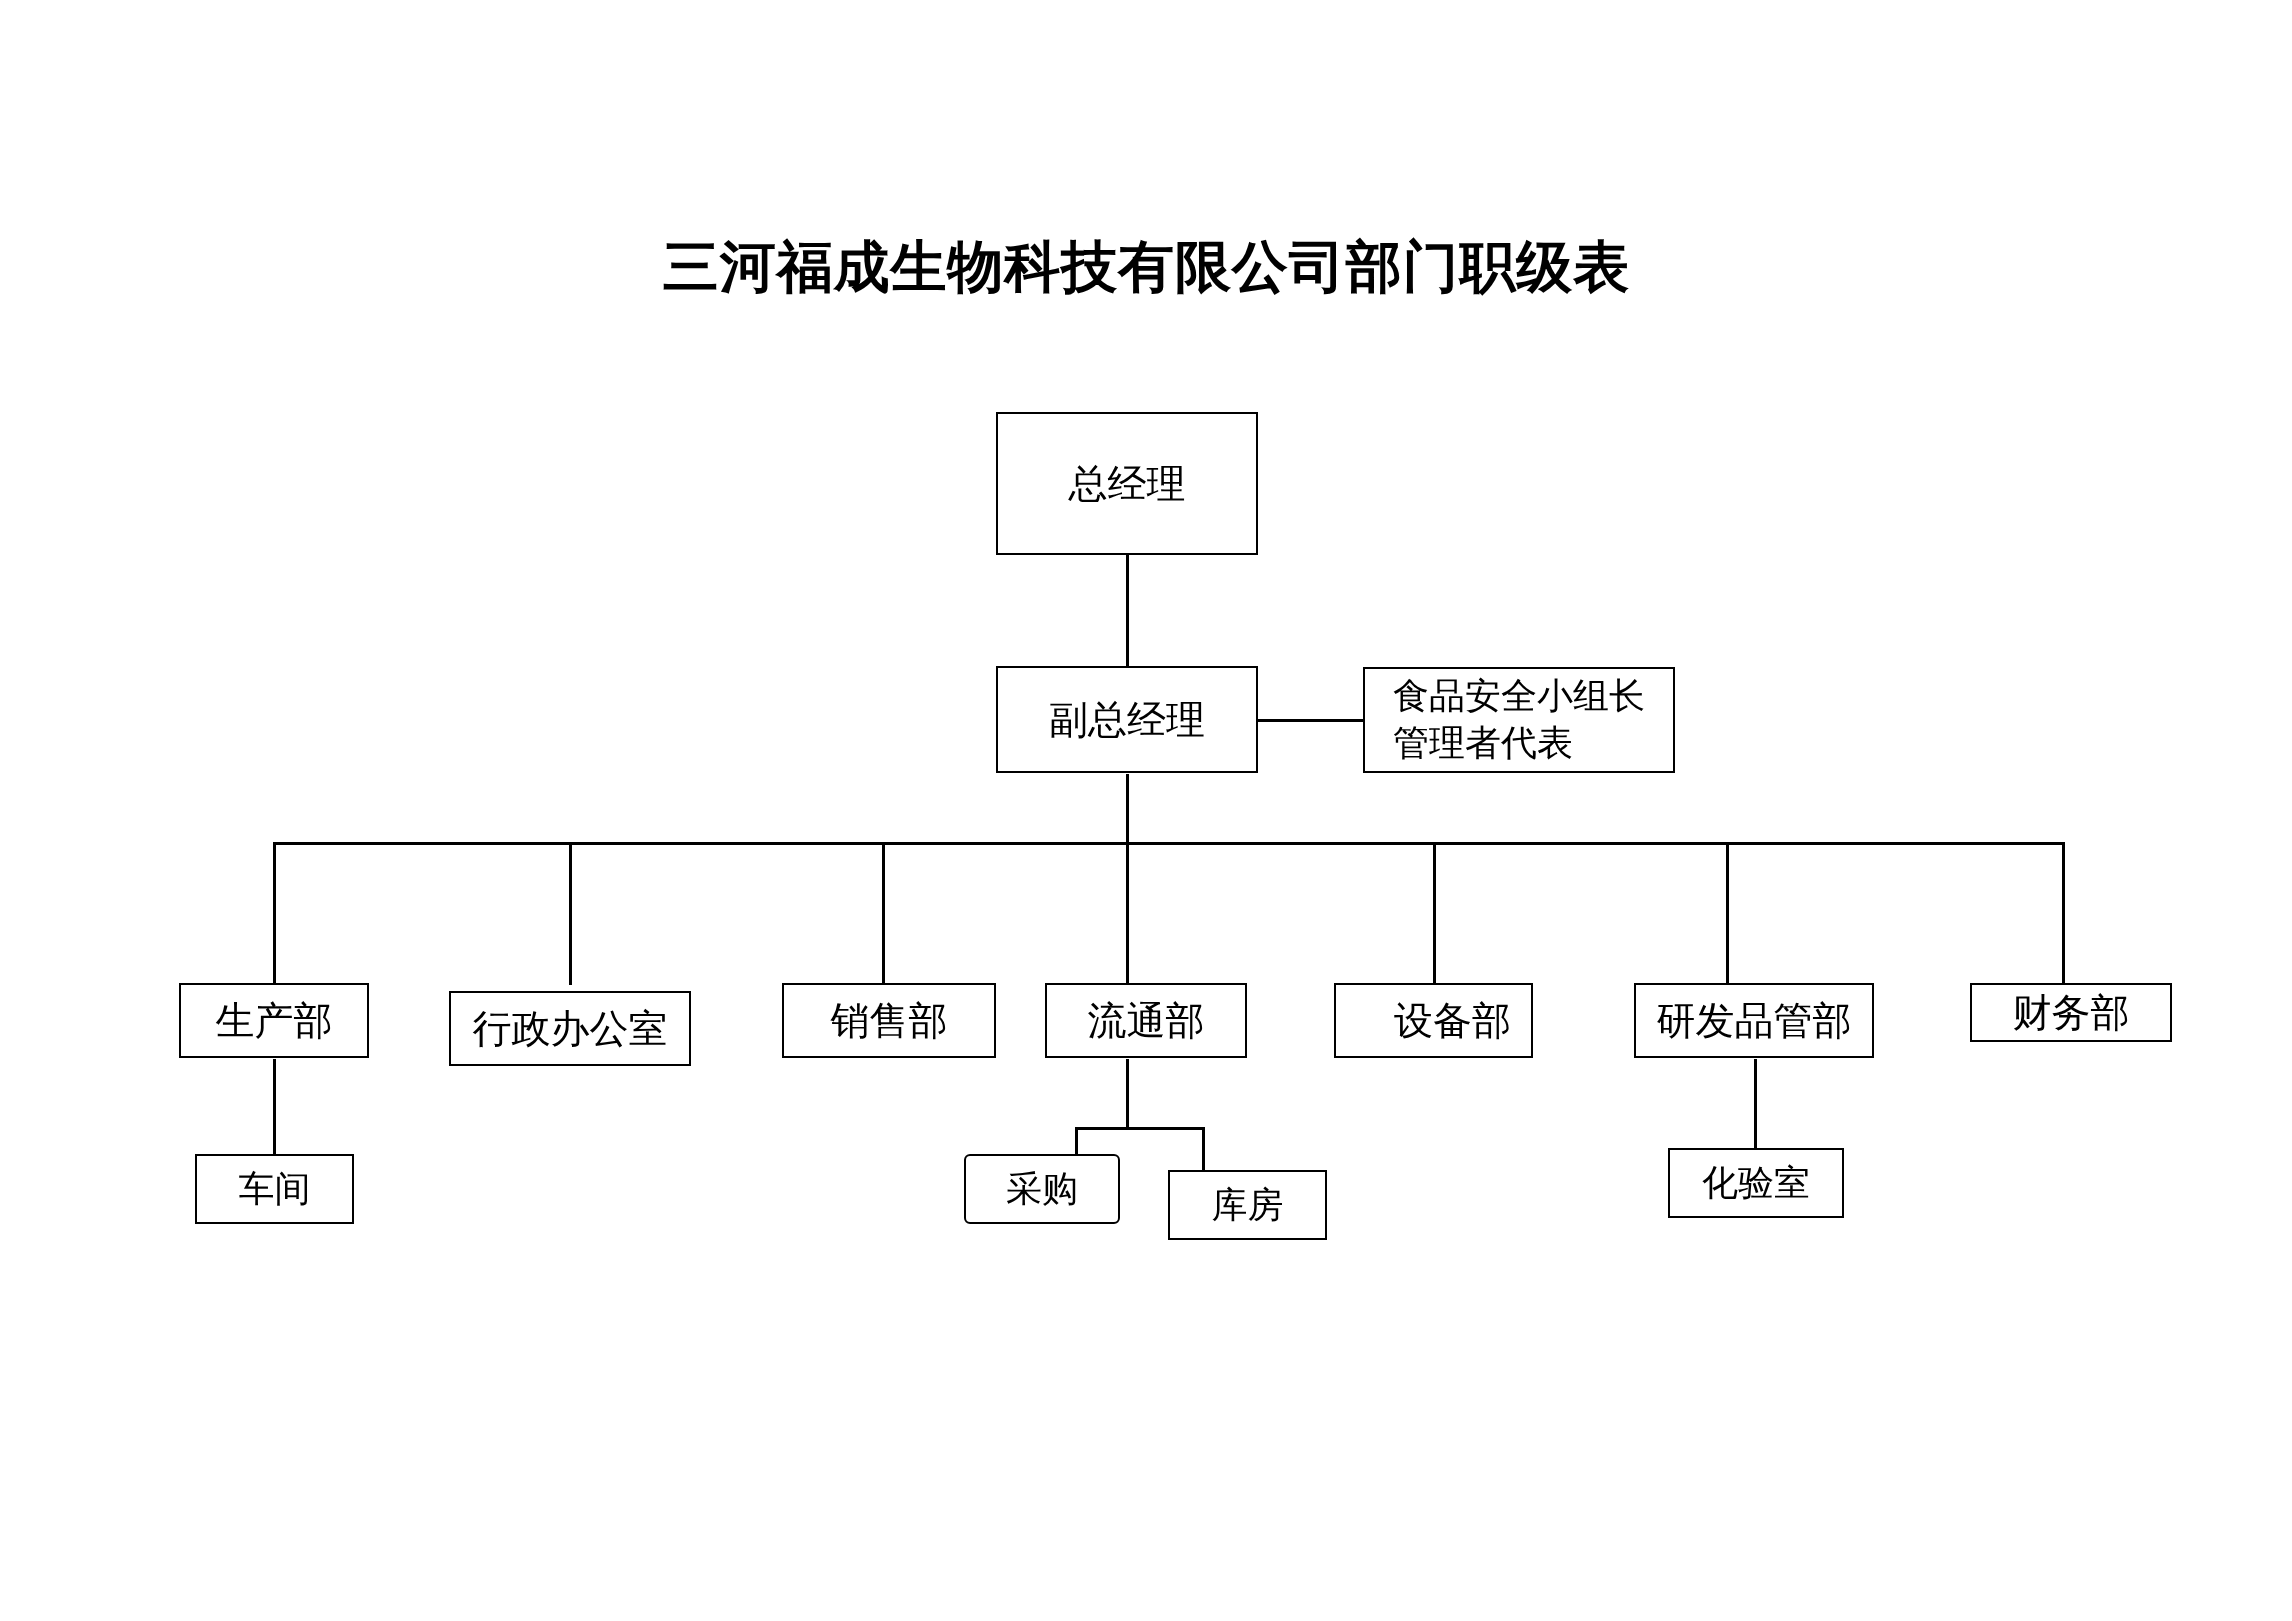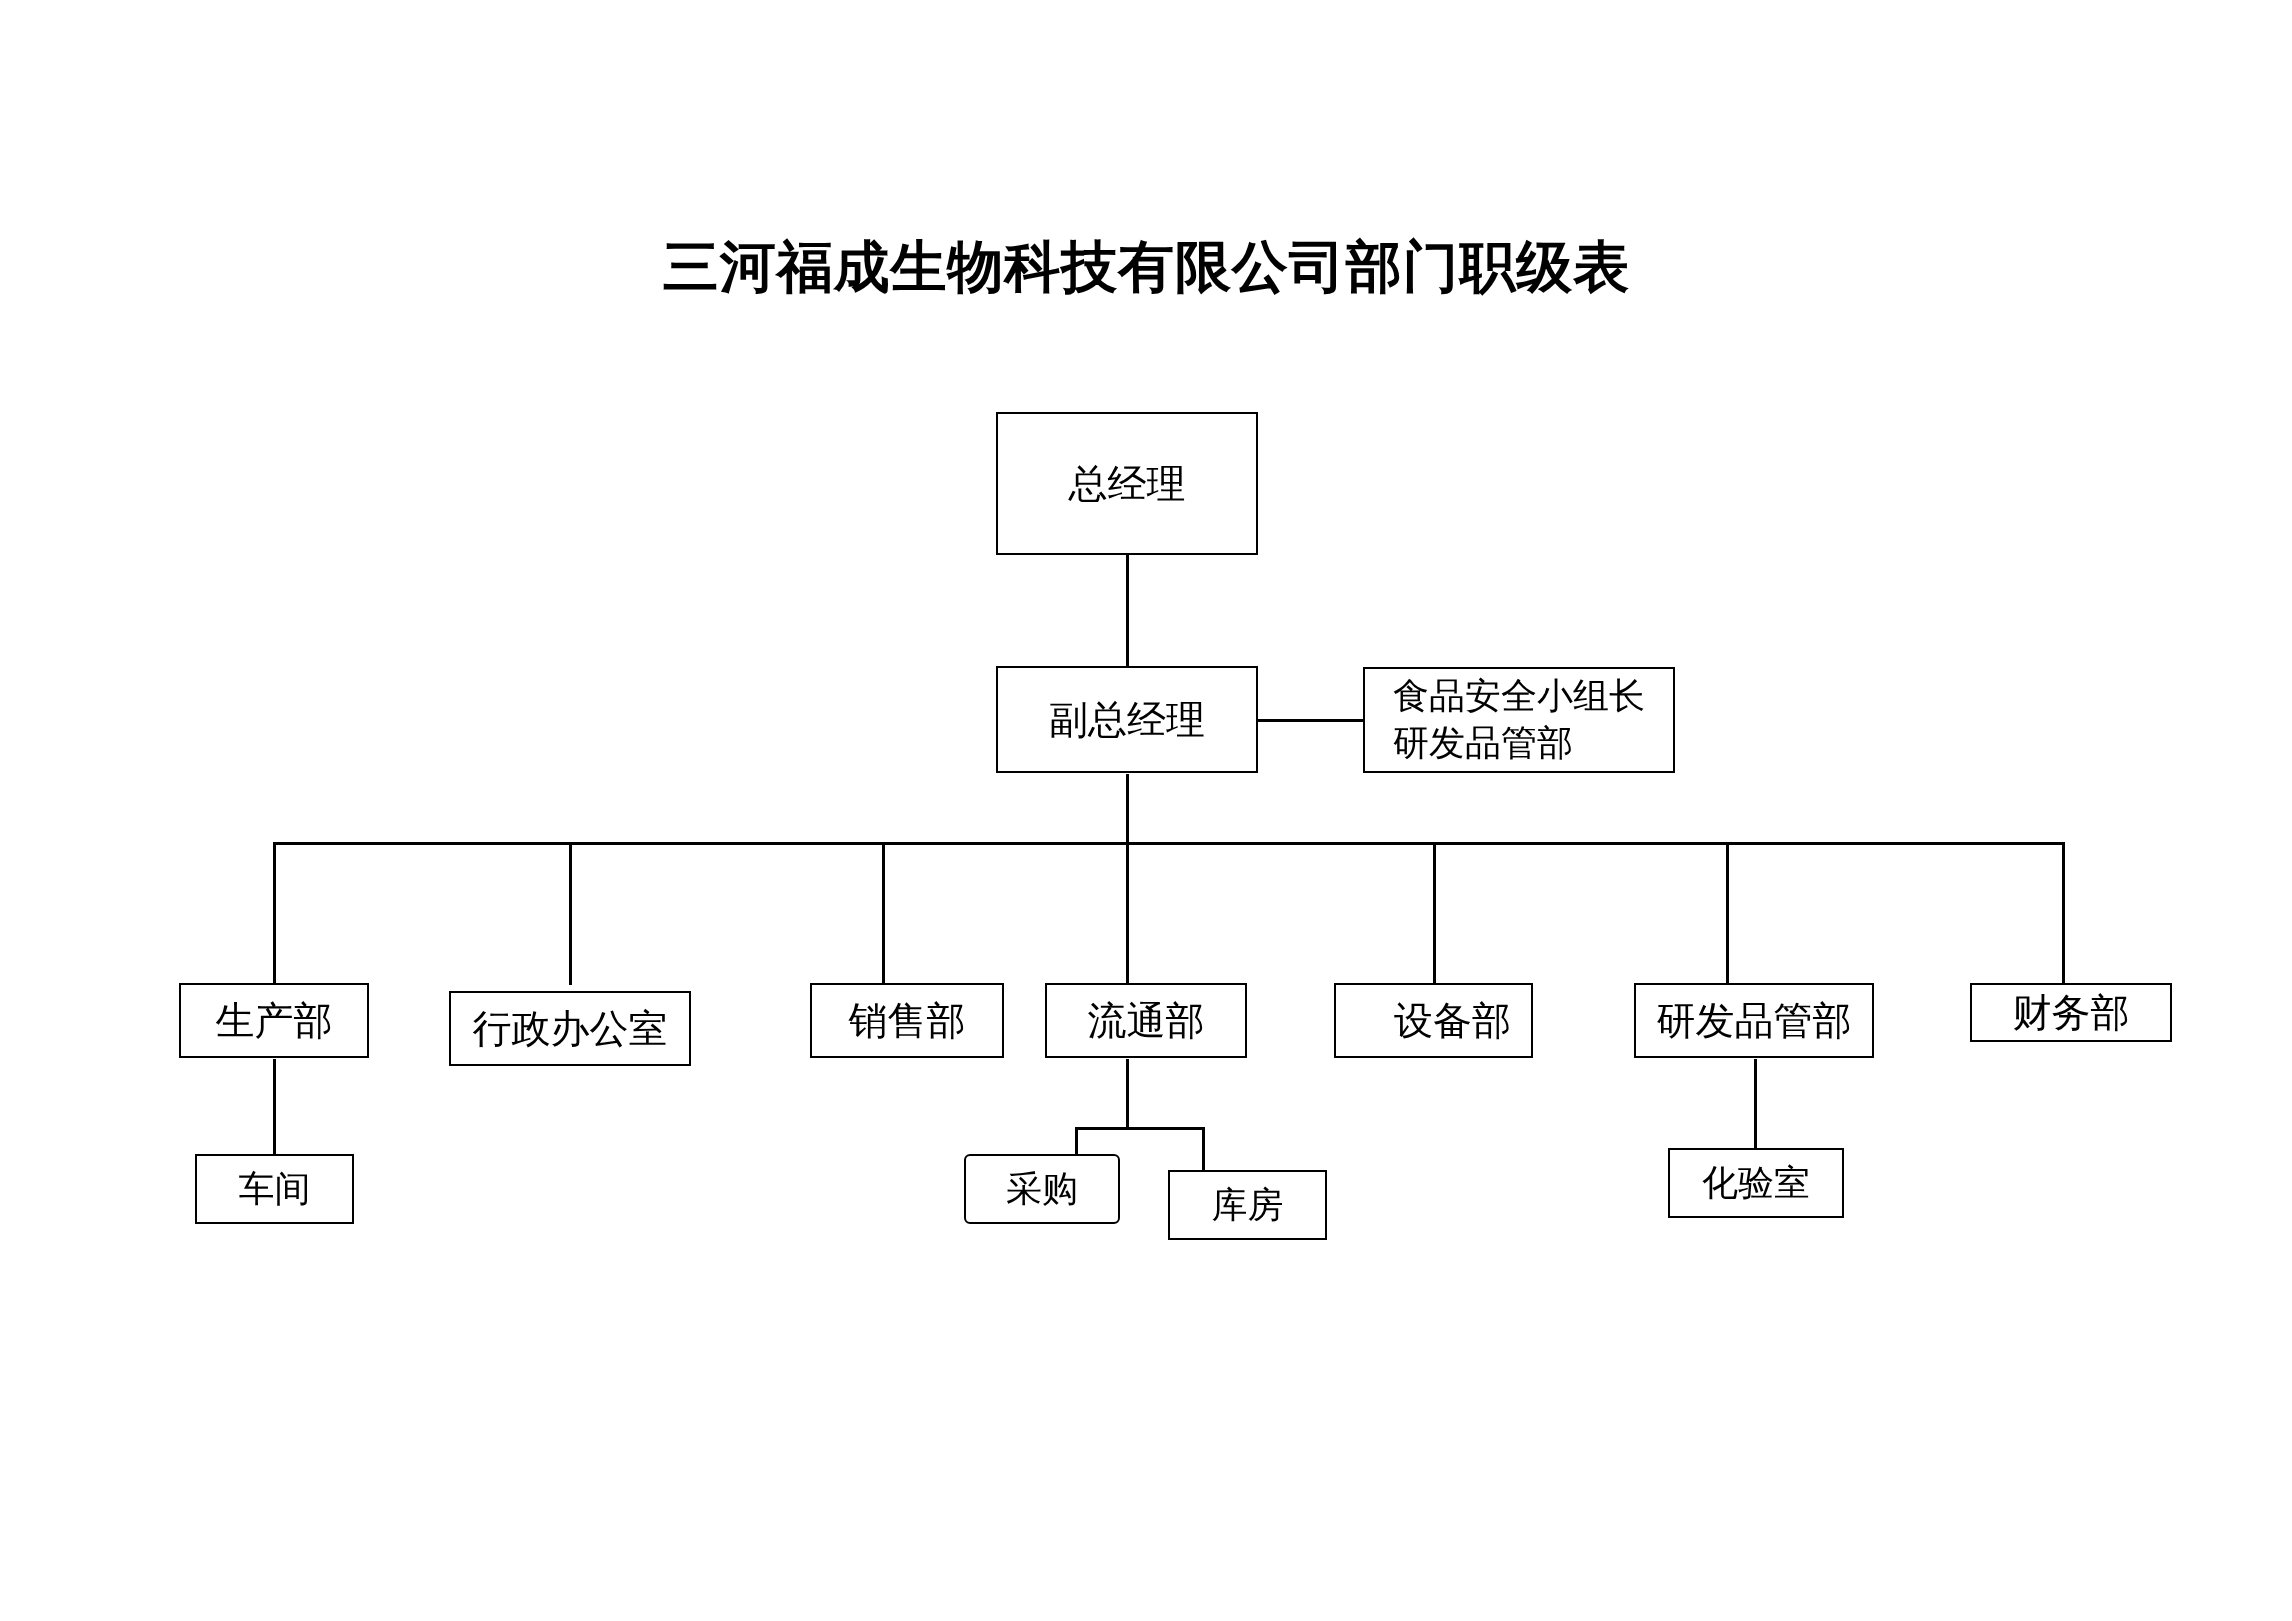--- a/index.html
+++ b/index.html
@@ -71,39 +71,39 @@
 
   <div class="node" style="left:996px; top:412px; width:262px; height:143px;">总经理</div>
 
   <div class="line vline" style="left:1126px; top:555px; height:111px;"></div>
 
   <div class="node" style="left:996px; top:666px; width:262px; height:107px;">副总经理</div>
 
   <div class="line hline" style="left:1257px; top:719px; width:106px;"></div>
 
   <div class="node two-line" style="left:1363px; top:667px; width:312px; height:106px;">食品安全小组长
-研发品管部</div>
+管理者代表</div>
 
   <div class="line vline" style="left:1126px; top:774px; height:70px;"></div>
 
   <div class="line hline" style="left:273px; top:842px; width:1791px;"></div>
 
   <div class="line vline" style="left:273px;  top:842px; height:143px;"></div>
   <div class="line vline" style="left:569px;  top:842px; height:143px;"></div>
   <div class="line vline" style="left:882px;  top:842px; height:143px;"></div>
   <div class="line vline" style="left:1126px; top:842px; height:143px;"></div>
   <div class="line vline" style="left:1433px; top:842px; height:143px;"></div>
   <div class="line vline" style="left:1726px; top:842px; height:143px;"></div>
   <div class="line vline" style="left:2062px; top:842px; height:143px;"></div>
 
   <div class="node" style="left:179px; top:983px; width:190px; height:75px;">生产部</div>
 
   <div class="node" style="left:449px; top:983px; width:242px; height:75px;margin-top:8px;">行政办公室</div>
 
-  <div class="node" style="left:782px; top:983px; width:194px; height:75px;margin-left:28px;">销售部</div>
+  <div class="node" style="left:782px; top:983px; width:214px; height:75px;">销售部</div>
 
   <div class="node" style="left:1045px; top:983px; width:202px; height:75px;">流通部</div>
 
   <div class="node" style="left:1334px; top:983px; width:199px; height:75px;padding-left:38px;">设备部</div>
 
   <div class="node" style="left:1634px; top:983px; width:240px; height:75px;">研发品管部</div>
 
   <div class="node" style="left:1970px; top:983px; width:202px; height:59px;">财务部</div>
 
   <div class="line vline" style="left:273px; top:1059px; height:95px;"></div>

